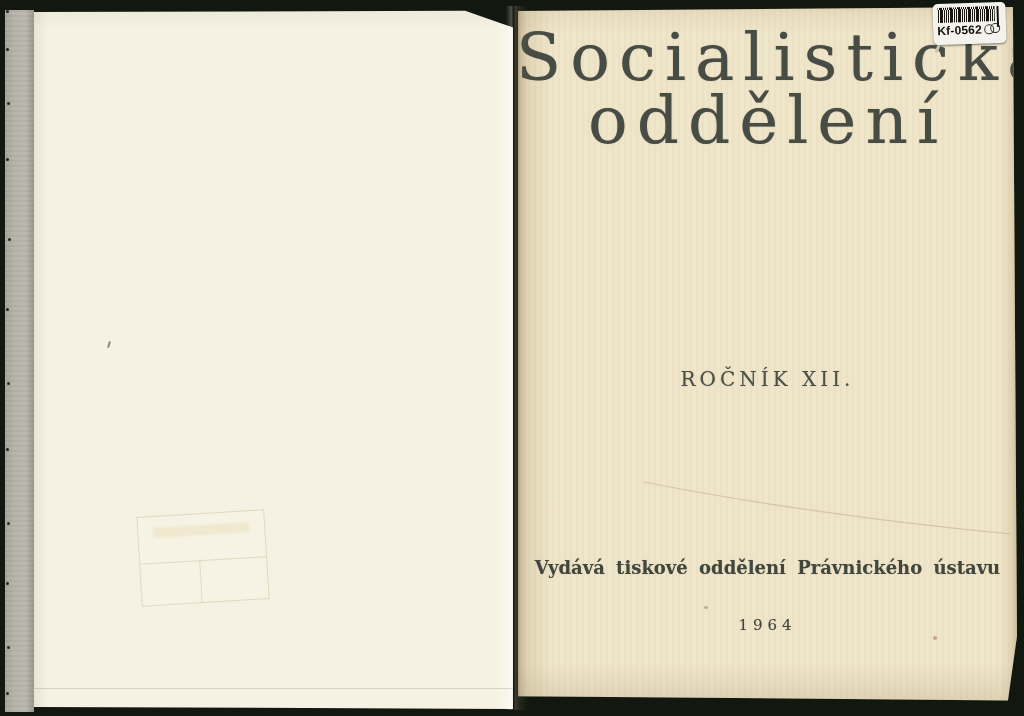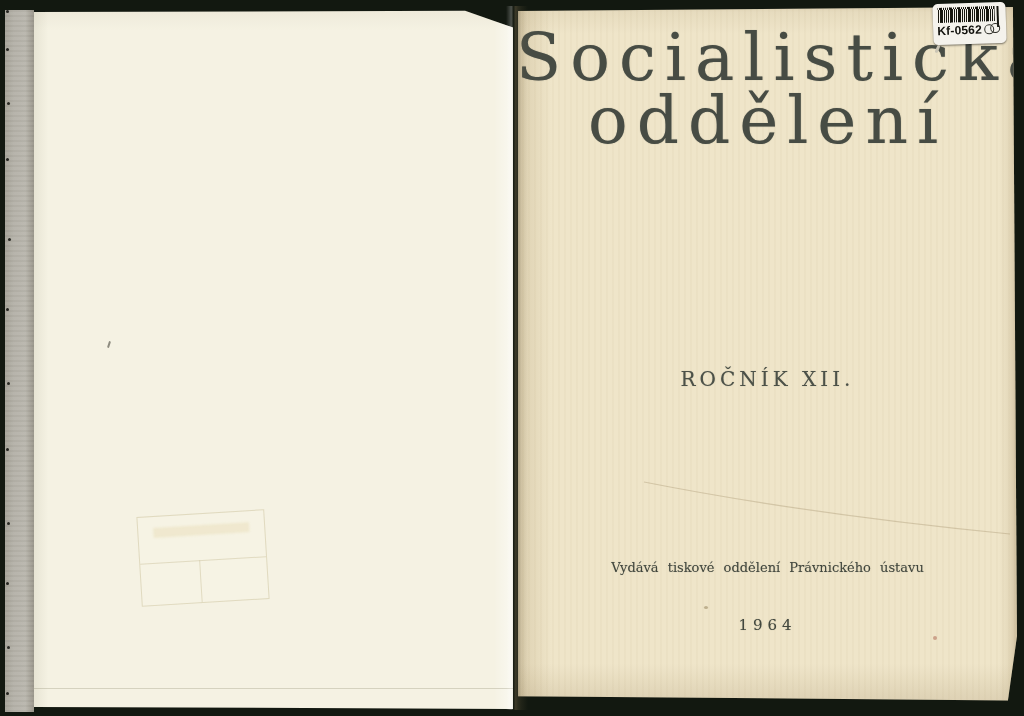--- a/index.html
+++ b/index.html
@@ -85,22 +85,23 @@
     text-shadow:0 0 1px rgba(71,76,68,0.45);
   }
   .journal-title .line{display:block;}
   .volume{
     position:absolute;left:0;top:361px;width:100%;text-align:center;
     color:#4c5148;font-size:20px;letter-spacing:4px;
     text-shadow:0 0 1px rgba(76,81,72,0.4);
   }
   .imprint{
     position:absolute;left:0;top:548px;width:100%;text-align:center;
-    color:#42473e;font-size:13px;line-height:27px;word-spacing:5px;
+    color:#42473e;font-size:18px;line-height:27px;word-spacing:5px;
     text-shadow:0 0 1px rgba(66,71,62,0.35);
+    font-weight:bold;
   }
   .year{
     position:absolute;left:0;top:610px;width:100%;text-align:center;
     color:#42473e;font-size:15px;letter-spacing:5px;
     text-shadow:0 0 1px rgba(66,71,62,0.35);
   }
   .scratch{position:absolute;left:0;top:0;width:503px;height:700px;pointer-events:none;}
 
   
   .dot-a{position:absolute;left:188px;top:600px;width:4px;height:3px;background:rgba(130,110,70,0.45);border-radius:50%;}

